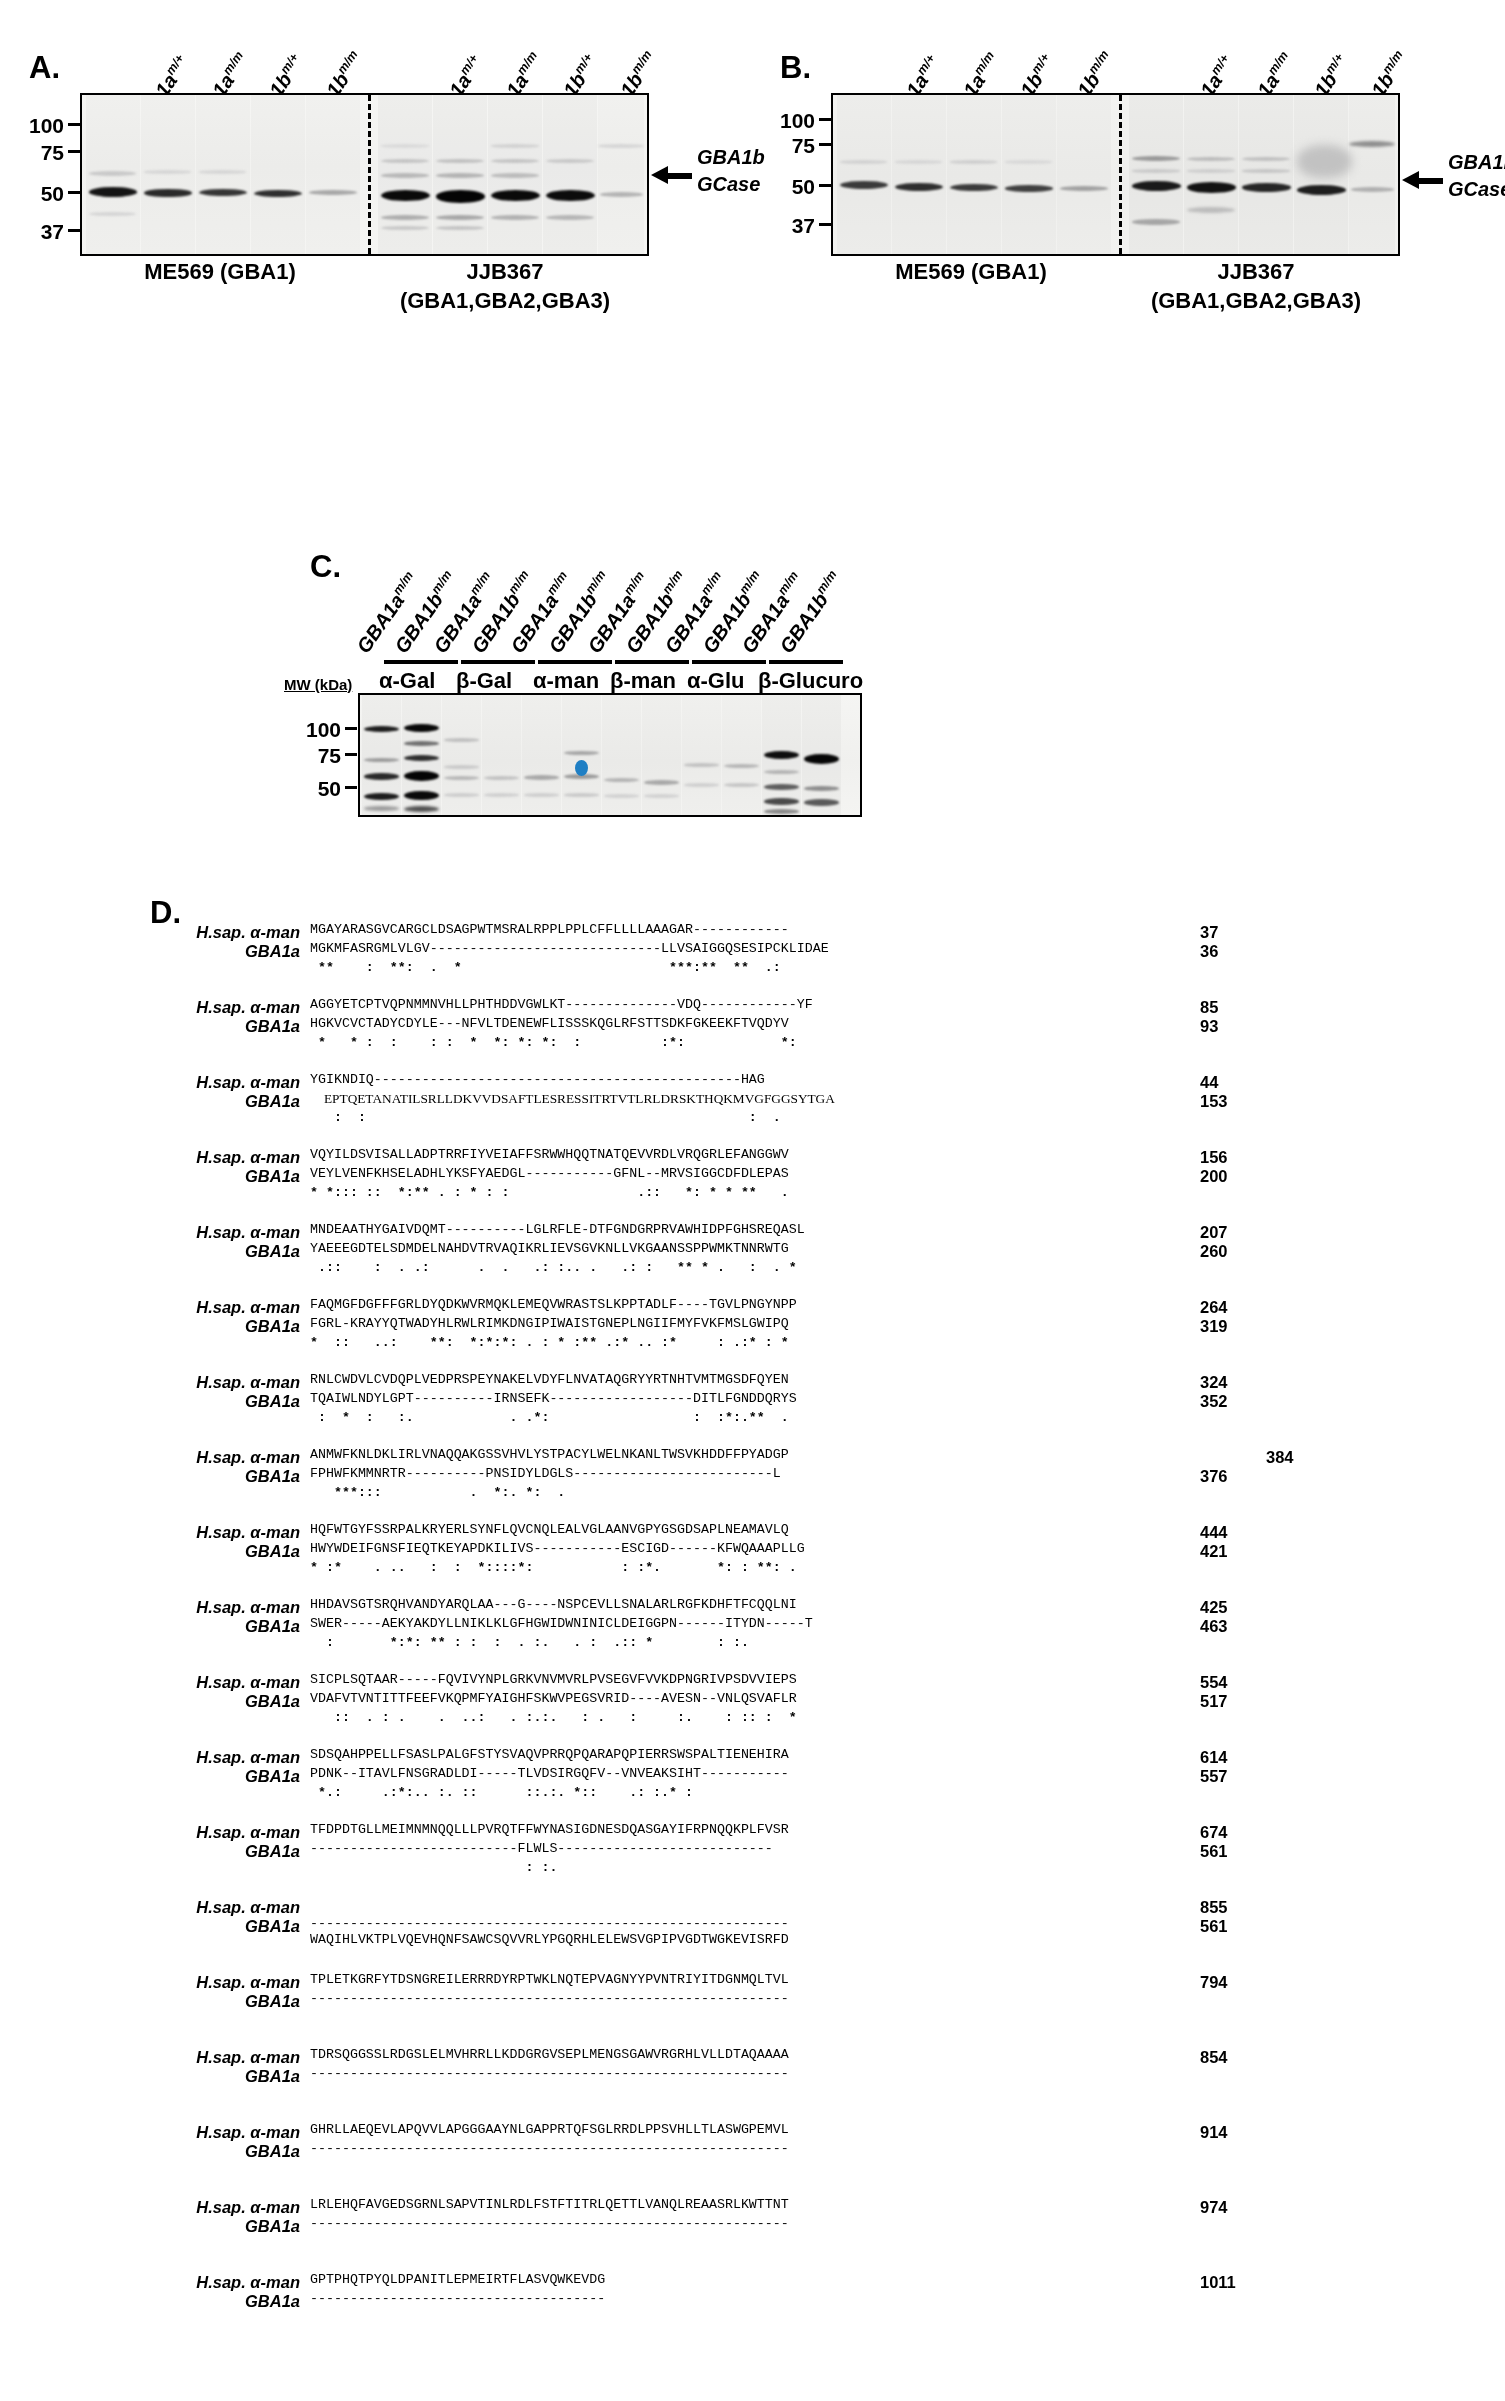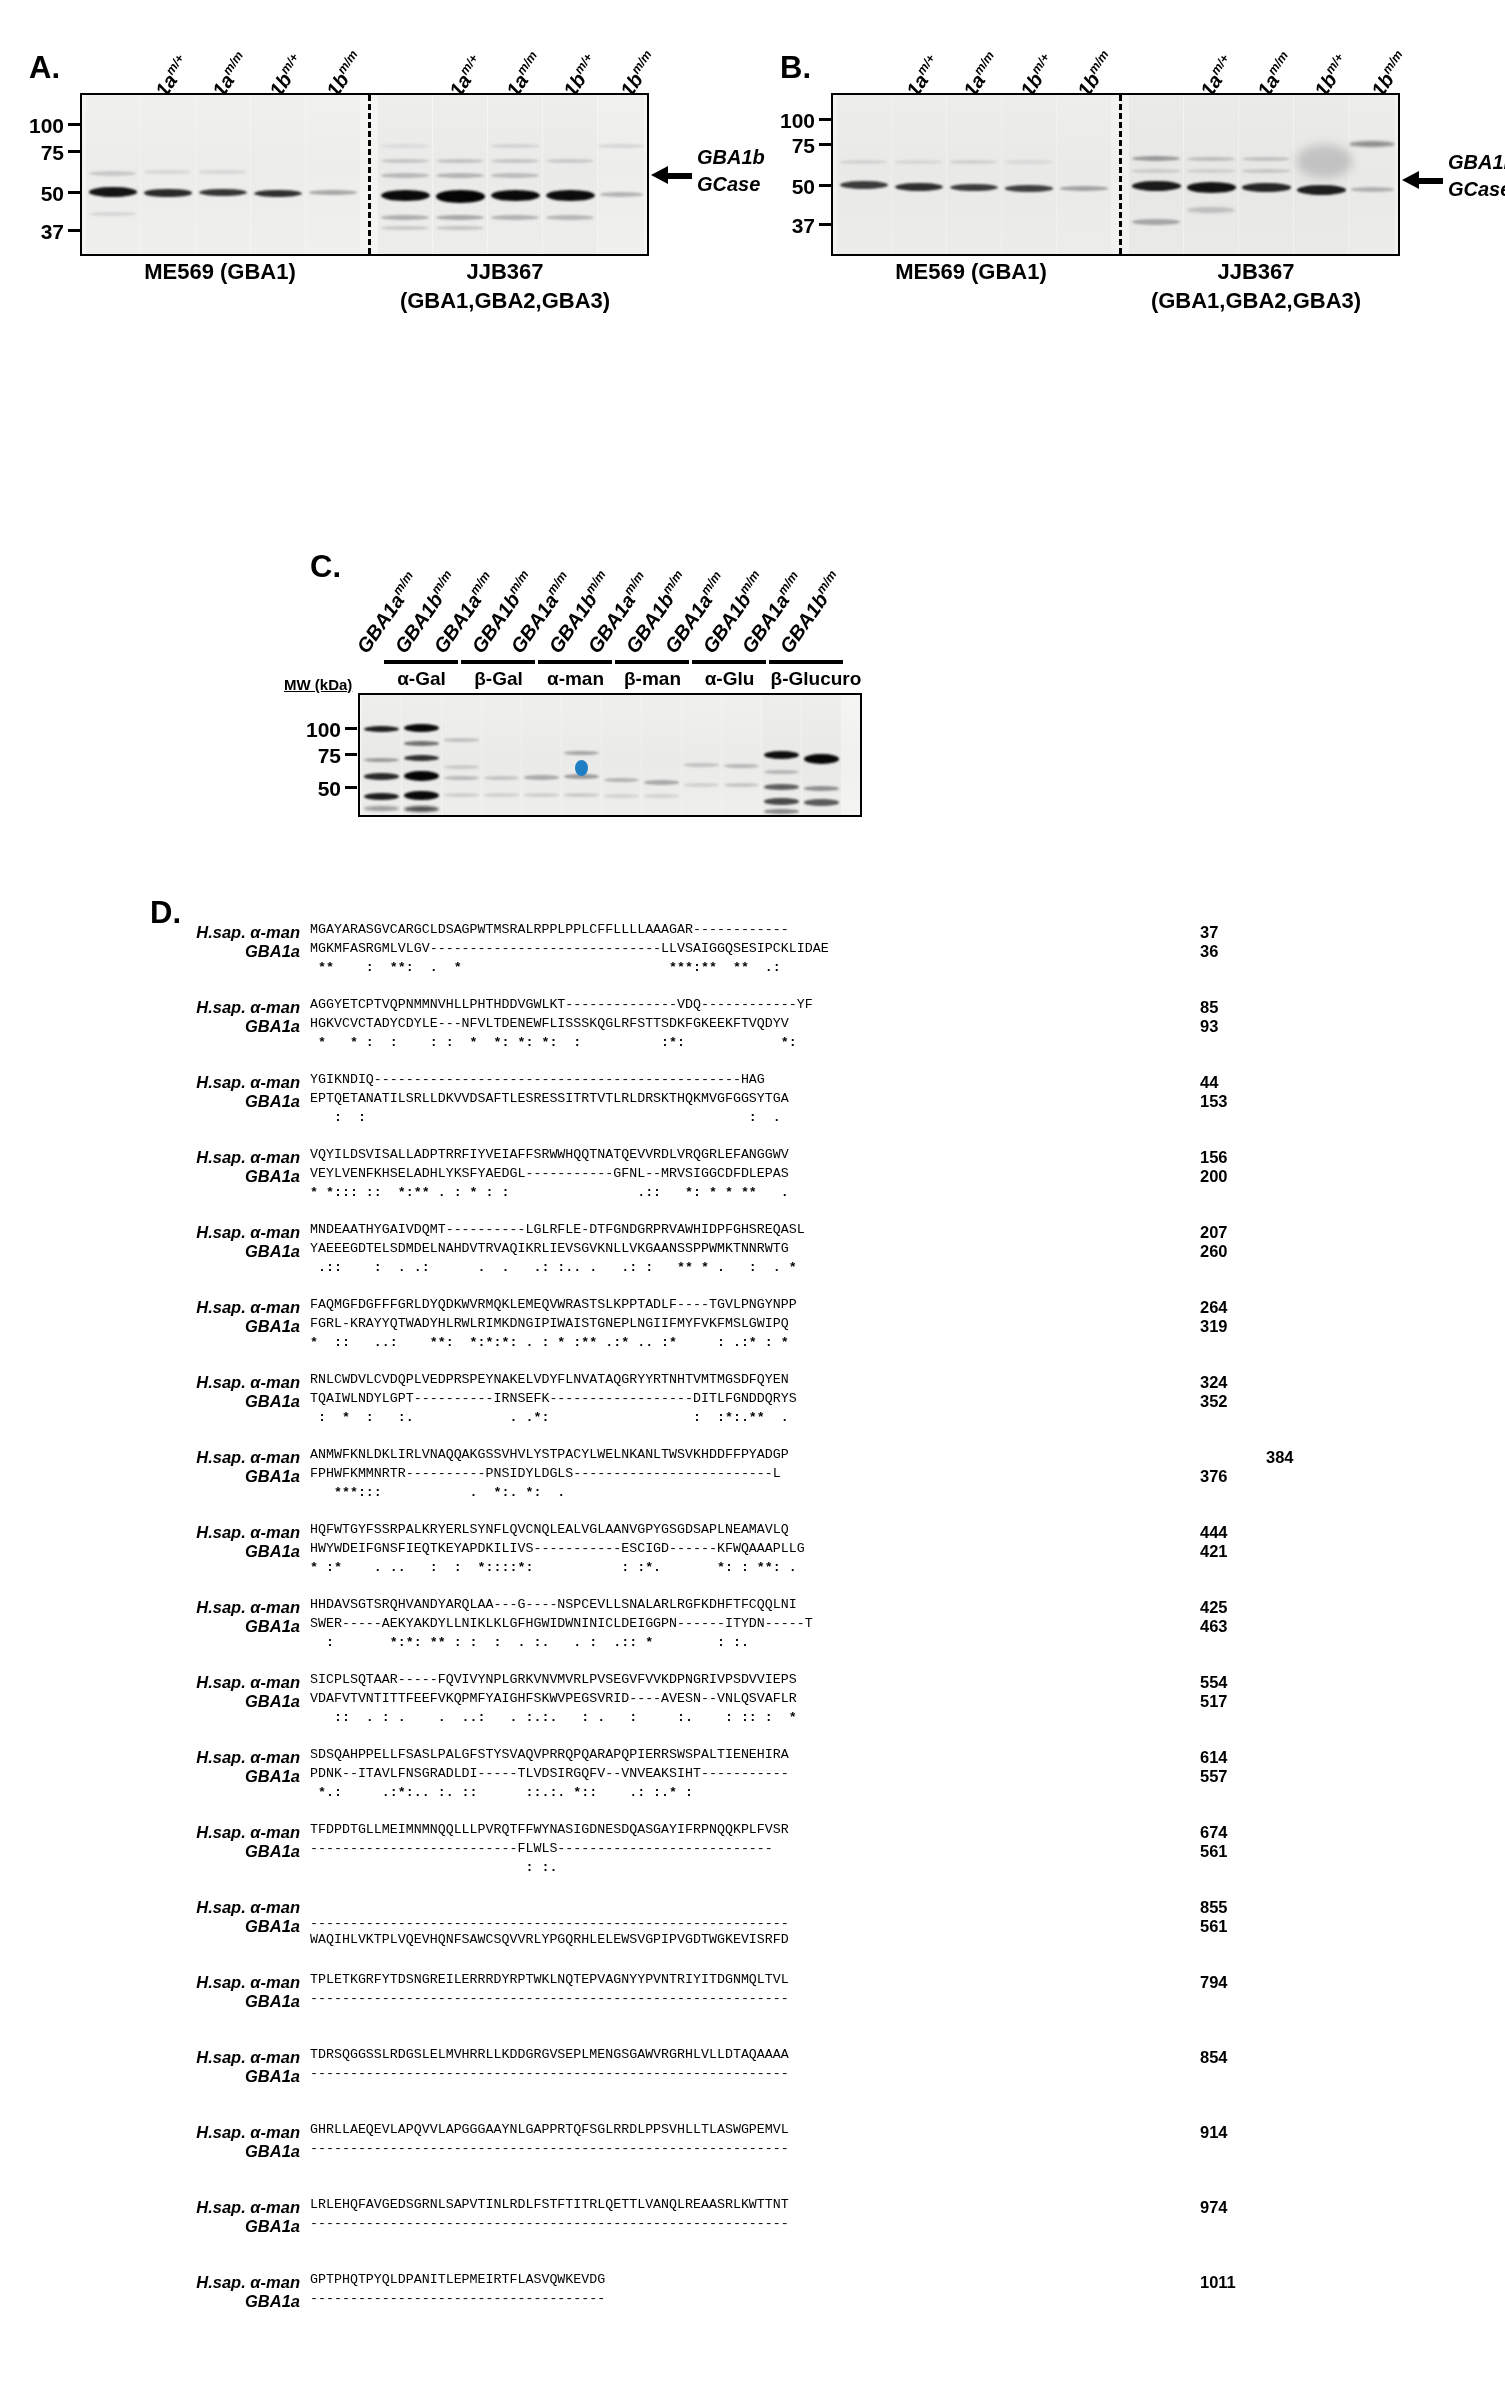--- a/index.html
+++ b/index.html
@@ -56,21 +56,21 @@
     position:absolute;font-weight:bold;font-size:22px;text-align:center;white-space:nowrap;
   }
 
   
   .band{position:absolute;border-radius:50% / 50%;}
   .lanecol{position:absolute;top:0;bottom:0;}
 
   
   .c-group-line{position:absolute;height:3.5px;background:#000;}
   .c-enz{
-    position:absolute;font-weight:bold;font-size:19px;white-space:nowrap;text-align:center;
+    position:absolute;font-weight:bold;font-size:22px;white-space:nowrap;
   }
   .mwkda{
     position:absolute;font-weight:bold;font-size:15px;text-decoration:underline;white-space:nowrap;
   }
   .bluedot{
     position:absolute;width:13px;height:16px;border-radius:50%;background:#1f7fc4;
   }
 
   
   #align{
@@ -405,21 +405,21 @@
       <div class="aln-seq" style="left: 310px; top: 103px;">AGGYETCPTVQPNMMNVHLLPHTHDDVGWLKT--------------VDQ------------YF</div>
       <div class="aln-seq" style="left: 310px; top: 122px;">HGKVCVCTADYCDYLE---NFVLTDENEWFLISSSKQGLRFSTTSDKFGKEEKFTVQDYV</div>
       <div class="aln-cons" style="left: 310px; top: 141px;"> *   * :  :    : :  *  *: *: *:  :          :*:            *:</div>
       <div class="aln-num" style="left: 1200px; top: 103px;">85</div>
       <div class="aln-num" style="left: 1200px; top: 122px;">93</div>
     </div>
     <div class="aln-block">
       <div class="aln-name" style="left: 90px; top: 178px;">H.sap. α-man</div>
       <div class="aln-name" style="left: 90px; top: 197px;">GBA1a</div>
       <div class="aln-seq" style="left: 310px; top: 178px;">YGIKNDIQ----------------------------------------------HAG</div>
-      <div class="aln-seq" style="left: 310px; top: 197px;">EPTQETANATILSRLLDKVVDSAFTLESRESSITRTVTLRLDRSKTHQKMVGFGGSYTGA</div>
+      <div class="aln-seq" style="left: 324px; top: 197px; font-family: Liberation Serif, serif;">EPTQETANATILSRLLDKVVDSAFTLESRESSITRTVTLRLDRSKTHQKMVGFGGSYTGA</div>
       <div class="aln-cons" style="left: 310px; top: 216px;">   :  :                                                :  .</div>
       <div class="aln-num" style="left: 1200px; top: 178px;">44</div>
       <div class="aln-num" style="left: 1200px; top: 197px;">153</div>
     </div>
     <div class="aln-block">
       <div class="aln-name" style="left: 90px; top: 253px;">H.sap. α-man</div>
       <div class="aln-name" style="left: 90px; top: 272px;">GBA1a</div>
       <div class="aln-seq" style="left: 310px; top: 253px;">VQYILDSVISALLADPTRRFIYVEIAFFSRWWHQQTNATQEVVRDLVRQGRLEFANGGWV</div>
       <div class="aln-seq" style="left: 310px; top: 272px;">VEYLVENFKHSELADHLYKSFYAEDGL-----------GFNL--MRVSIGGCDFDLEPAS</div>
       <div class="aln-cons" style="left: 310px; top: 291px;">* *::: ::  *:** . : * : :                .::   *: * * **   .</div>

